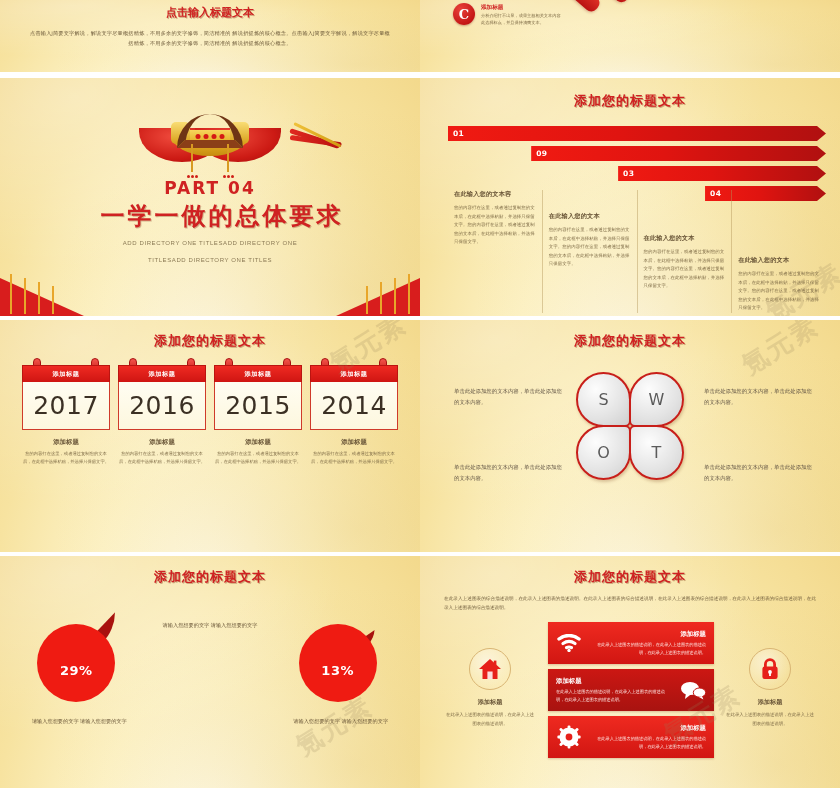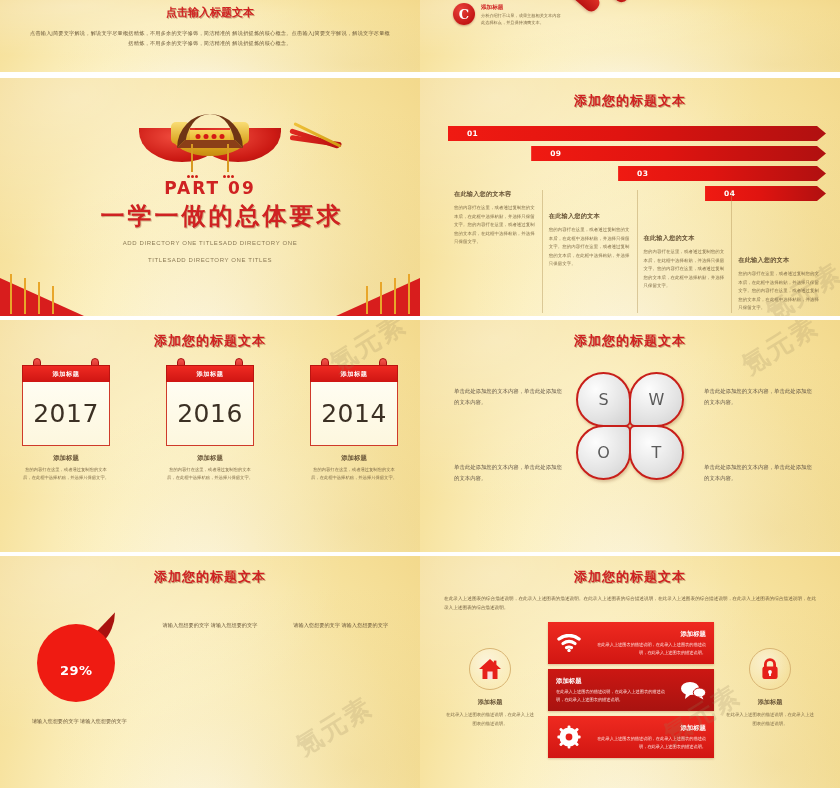--- a/index.html
+++ b/index.html
@@ -151,21 +151,21 @@
   
   .arrows{ position:absolute; left:28px; top:48px; right:14px; }
   .arrow-row{ position:relative; height:17px; margin-bottom:3px; }
   .arrow{
     position:absolute; right:0; height:15px;
     background: linear-gradient(90deg,#f01a12 0%, #e01410 45%, #b01010 100%);
     clip-path: polygon(0 0, calc(100% - 9px) 0, 100% 50%, calc(100% - 9px) 100%, 0 100%);
     display:flex; align-items:center;
   }
   .arrow span{
-    color:#fff; font-size:7.5px; font-weight:700; margin-left:19px;
+    color:#fff; font-size:7.5px; font-weight:700; margin-left:5px;
     font-family:"DejaVu Sans", sans-serif; letter-spacing:.4px;text-align:center;
   }
   .cols{ position:absolute; left:28px; right:14px; top:112px; display:flex; }
   .col{ flex:1; padding:0 6px; border-left:1px solid rgba(180,150,90,.45); }
   .col:first-child{ border-left:none; }
   .col-h{ color:#6a5638; font-size:6.2px; font-weight:700; margin-bottom:5px; letter-spacing:.2px; }
   .col-b{ color:#7d6a45; font-size:4.4px; line-height:1.95; letter-spacing:.1px; }
 
   
   .cal-row{ position:absolute; left:22px; right:22px; top:45px; display:flex; justify-content:space-between; }
@@ -178,21 +178,21 @@
   }
   #rgl{ left:11px; } #rgr{ right:11px; }
   .cal-head{
     background: linear-gradient(180deg,#ef2a22,#cf1512);
     height:17px; display:flex; align-items:center; justify-content:center;
     border:1px solid #bb1410; border-bottom:none;
     position:relative; z-index:5;
   }
   .cal-head span{ color:#fff; font-size:6.2px; font-weight:700; letter-spacing:.6px; }
   .cal-body{
-    height:64px; display:flex; align-items:center; justify-content:center;
+    height:48px; display:flex; align-items:center; justify-content:center;
     background: linear-gradient(180deg,#fffdf2,#fdf7de);
     border:1px solid #cf3a2a; border-top:none;
   }
   .cal-body span{
     font-size:25px; color:#3b3024; font-weight:400; letter-spacing:.5px;
     font-family:"DejaVu Sans", sans-serif;
   }
   .cal-cap{ text-align:center; color:#6a5638; font-size:6.4px; font-weight:700; margin-top:8px; }
   .cal-txt{ text-align:center; color:#7d6a45; font-size:4.3px; line-height:1.95; margin-top:3px; }
 
@@ -324,21 +324,21 @@
         <div class="tassel" id="tas-r">
             <div class="tassel-beads">
               <i></i>
               <i></i>
               <i></i>
             </div>
           </div>
       </div>
     </div>
 
-    <div class="part-no">PART 09</div>
+    <div class="part-no">PART 04</div>
     <div class="part-cn">一学一做的总体要求</div>
     <div class="part-en">ADD DIRECTORY ONE TITLESADD DIRECTORY ONE</div>
     <div class="part-en">TITLESADD DIRECTORY ONE TITLES</div>
 
     <div class="flag-group" id="flags-l">
       <div class="flag-tri"></div>
       <div class="pole" style="left:10px;height:40px;"></div>
       <div class="pole" style="left:24px;height:36px;"></div>
       <div class="pole" style="left:38px;height:32px;"></div>
       <div class="pole" style="left:52px;height:28px;"></div>
@@ -420,20 +420,34 @@
       </div>
       <div class="cal-item">
         <div class="cal-card">
           <div class="ring" id="rgl"></div>
           <div class="ring" id="rgr"></div>
           <div class="cal-head">
               <span>添加标题</span>
             </div>
           <div class="cal-body">
               <span>2016</span>
+            </div>
+        </div>
+        <div class="cal-cap">添加标题</div>
+        <div class="cal-txt">您的内容打在这里，或者通过复制您的文本后，在此框中选择粘贴，并选择只保留文字。</div>
+      </div>
+      <div class="cal-item">
+        <div class="cal-card">
+          <div class="ring" id="rgl"></div>
+          <div class="ring" id="rgr"></div>
+          <div class="cal-head">
+              <span>添加标题</span>
+            </div>
+          <div class="cal-body">
+              <span>2015</span>
             </div>
         </div>
         <div class="cal-cap">添加标题</div>
         <div class="cal-txt">您的内容打在这里，或者通过复制您的文本后，在此框中选择粘贴，并选择只保留文字。</div>
       </div>
       <div class="cal-item">
         <div class="cal-card">
           <div class="ring" id="rgl"></div>
           <div class="ring" id="rgr"></div>
           <div class="cal-head">
@@ -490,20 +504,28 @@
           </div>
         </div>
         <div class="pie-cap">请输入您想要的文字 请输入您想要的文字</div>
       </div>
 
       <div class="pie-item">
         <div class="pie-cap">请输入您想要的文字 请输入您想要的文字</div>
       </div>
 
       <div class="pie-item">
+        <div class="pie-wrap">
+          <div class="wedge" style="left:44px; top:18px; width:38px; height:30px;
+               clip-path: polygon(0 30px, 38px 30px, 38px 4px, 0 30px);
+               border-radius:0 0 30px 0;"></div>
+          <div class="pie-main">
+            <b>13%</b>
+          </div>
+        </div>
         <div class="pie-cap">请输入您想要的文字 请输入您想要的文字</div>
       </div>
     </div>
   </div>
 
   <div class="slide" id="slide-r4c2">
     <div class="wm" style="right:96px; bottom:56px;">氪元素</div>
     <div class="slide-title t-main" style="margin-top:12px;">添加您的标题文本</div>
 
     <div class="f-intro">在此录入上述图表的综合描述说明，在此录入上述图表的描述说明。在此录入上述图表的综合描述说明，在此录入上述图表的综合描述说明，在此录入上述图表的综合描述说明，在此录入上述图表的综合描述说明。</div>

